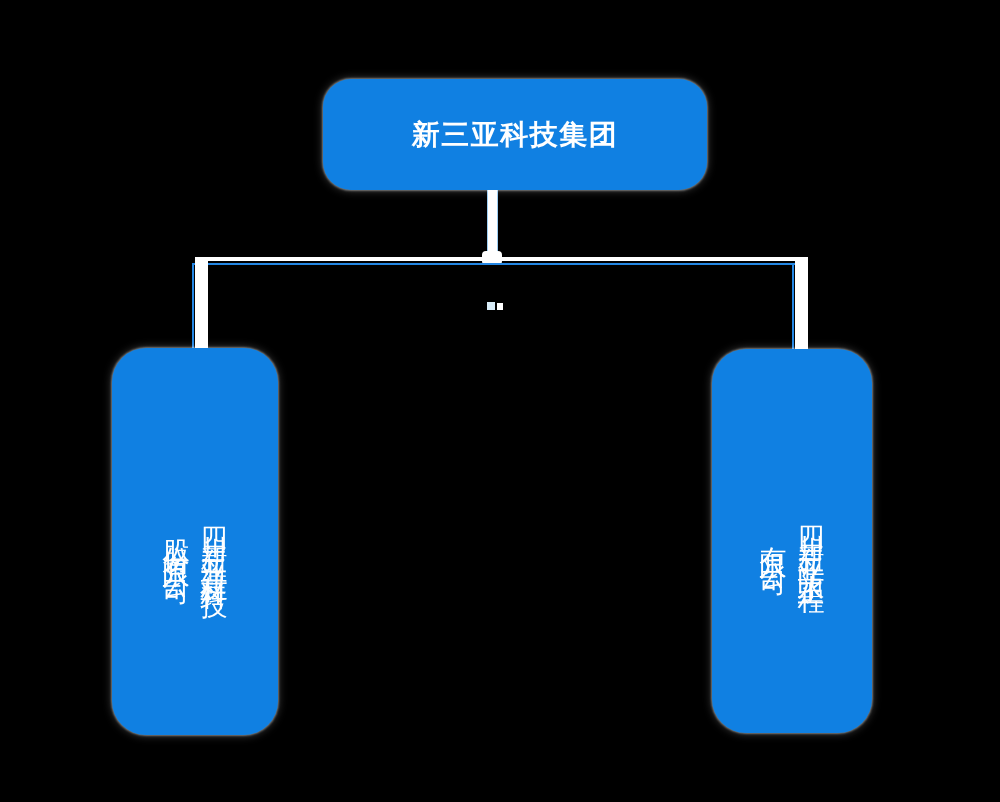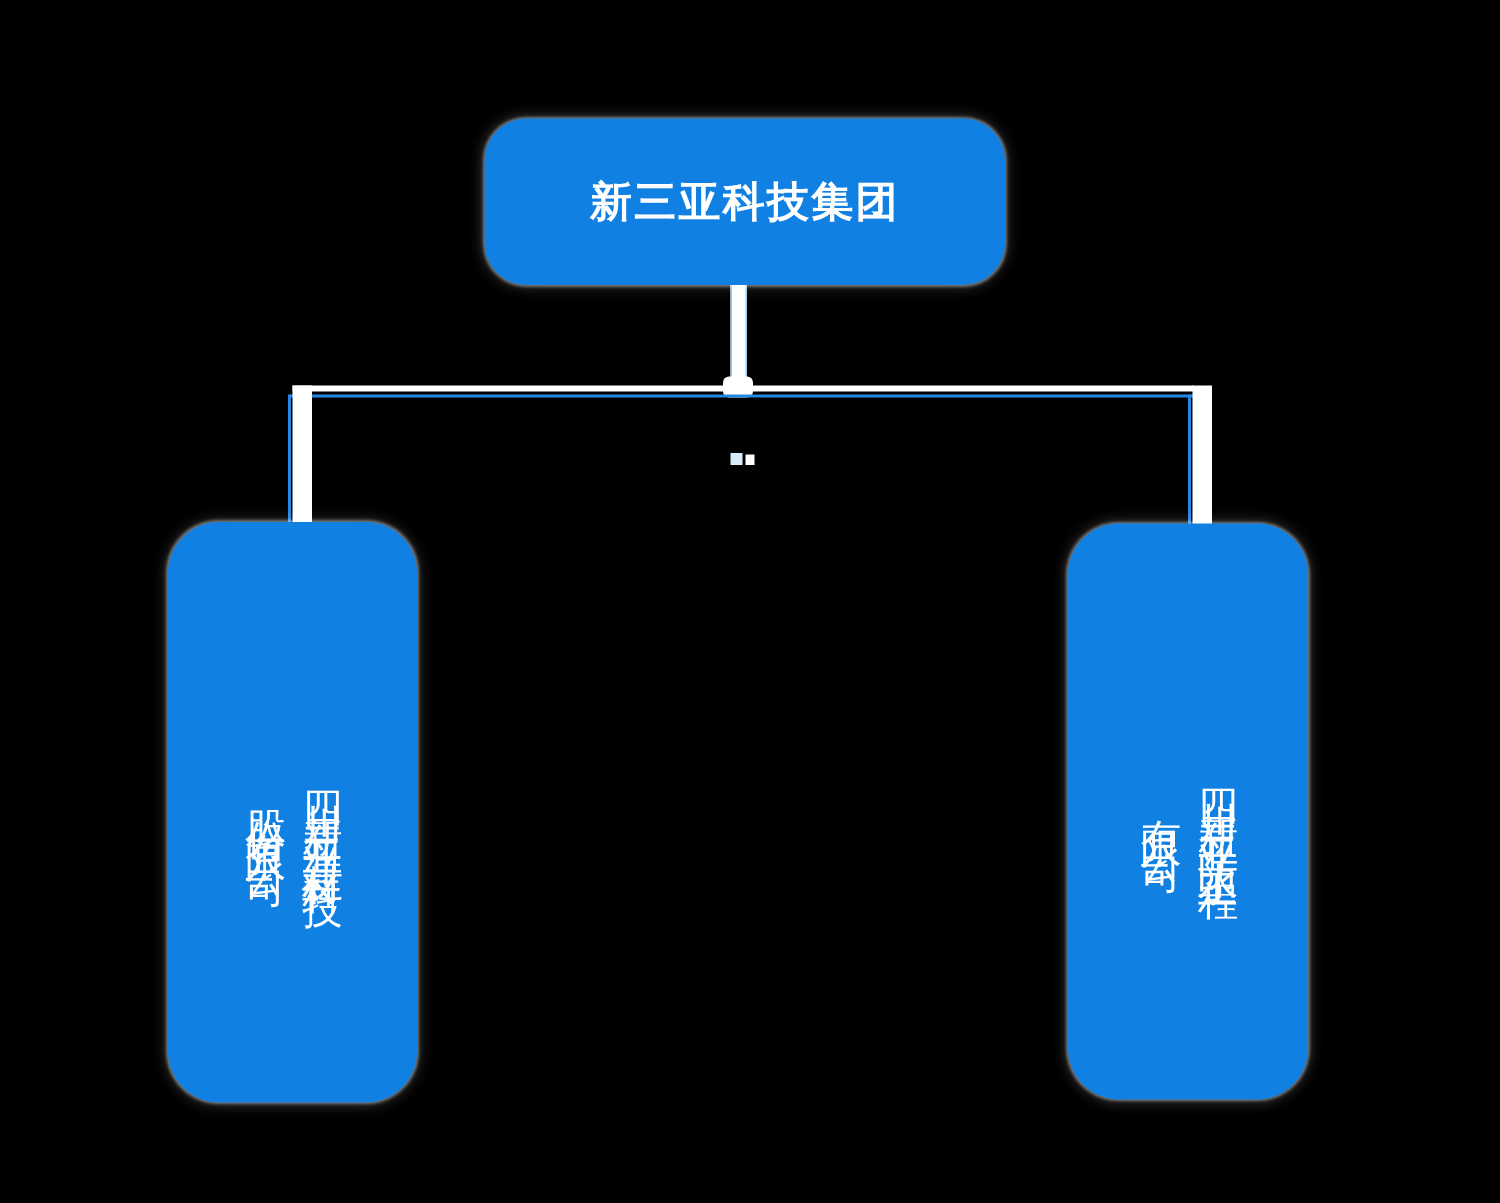--- a/index.html
+++ b/index.html
@@ -19,21 +19,21 @@
   }
   .node {
     position: absolute;
     background: var(--node-fill, #1080e2);
     color: #ffffff;
     box-shadow: 0 0 2px 1px rgba(255,255,255,0.38), 0 0 10px rgba(255,255,255,0.28);
   }
   .node-root {
     left: 323px;
     top: 79px;
-    width: 347px;
+    width: 384px;
     height: 111px;
     border-radius: 28px;
     display: flex;
     align-items: center;
     justify-content: center;
     font-size: 28px;
     font-weight: 600;
     letter-spacing: 1.5px;
   }
   .node-child {

